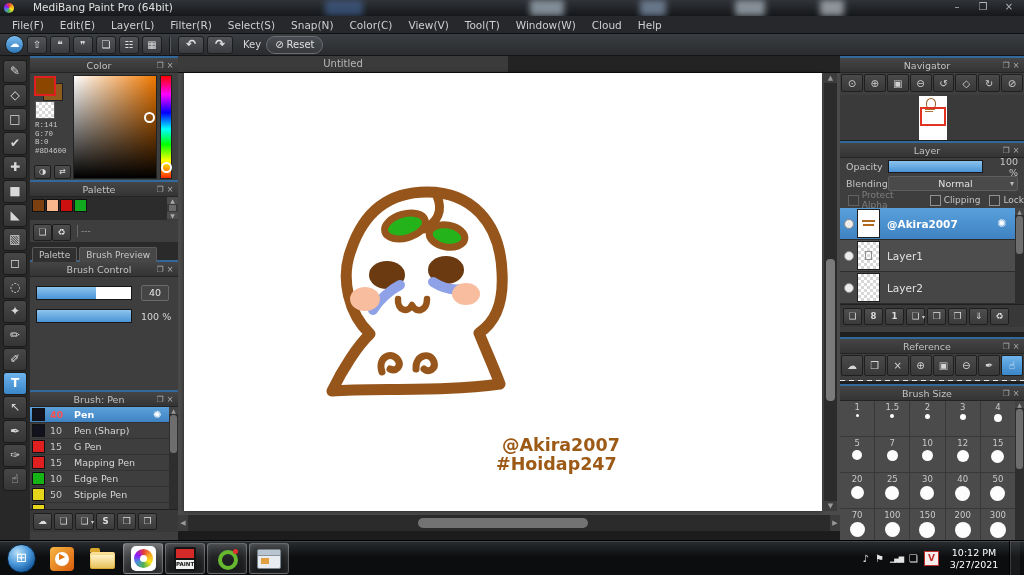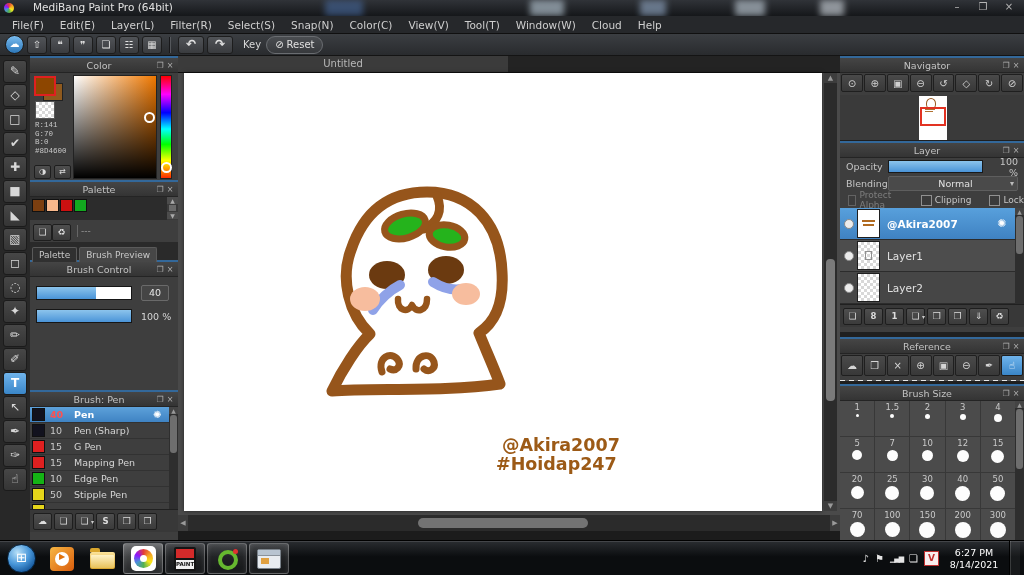--- a/index.html
+++ b/index.html
@@ -124,21 +124,21 @@
   .mini-sig2{position:absolute;left:6px;top:15px;width:8px;height:1px;background:#b07030;}
   #layer-panel{height:191px;margin-top:1px;}
   .l-ctl{display:flex;align-items:center;height:17px;padding:0 6px;font-size:9.5px;color:#c5c5c5;}
   .l-ctl .lab{width:42px;}
   #l-op-track{flex:1;height:11px;background:#242424;border:1px solid #1a1a1a;position:relative;}
   #l-op-fill{position:absolute;left:0;top:0;bottom:0;background:linear-gradient(#8cc4ec,#4a94d8);}
   #l-op-val{margin-left:5px;width:30px;text-align:right;}
   #l-blend-sel{flex:1;height:13px;background:#4a4a4a;border:1px solid #5e5e5e;border-radius:2px;font-size:9.5px;color:#e0e0e0;
     padding-left:5px;line-height:13px;position:relative;text-align:center;}
   #l-blend-sel .caret{position:absolute;right:3px;top:0;font-style:normal;font-size:8px;color:#bbb;}
-  #l-checks{display:flex;align-items:center;gap:18px;height:16px;padding-left:8px;}
+  #l-checks{display:flex;align-items:center;gap:9px;height:16px;padding-left:8px;}
   .chk{display:flex;align-items:center;gap:3px;font-size:9px;color:#c5c5c5;}
   .chk.disabled{opacity:.45;}
   .chk-box{width:9px;height:9px;border:1px solid #909090;background:#3a3a3a;}
   #layer-list{height:96px;position:relative;overflow:hidden;padding-right:9px;background:#3a3a3a;}
   .l-row{height:31px;display:flex;align-items:center;border-bottom:1px solid #2c2c2c;background:#4d4d4d;}
   .l-row:nth-child(3){background:#464646;}
   .l-row.selected{background:linear-gradient(#58a0dc,#3f82c2);}
   .l-vis{width:17px;text-align:center;}
   .l-vis i{display:inline-block;width:8px;height:8px;background:#ececec;border:1px solid #8a8a8a;border-radius:50%;}
   .l-thumb{width:21px;height:27px;background:#fff;border:1px solid #1f1f1f;margin-right:7px;position:relative;}
@@ -701,19 +701,19 @@
       </div>
     <div id="tray" data-name="system-tray">
       <span id="tray-icons" style="display:flex;align-items:center;gap:6px;">
           <span class="tray-ic" data-name="volume-icon">♪</span>
           <span class="tray-ic" data-name="flag-icon">⚑</span>
           <span class="tray-ic" data-name="network-icon">▁▄▆</span>
           <span class="tray-ic" data-name="action-center-icon">❏</span>
           <span class="tray-ic badge" data-name="antivirus-icon">V</span>
         </span>
       <div id="clock" data-name="taskbar-clock">
-        <div data-name="clock-time">6:27 PM</div>
-        <div data-name="clock-date">8/14/2021</div>
+        <div data-name="clock-time">10:12 PM</div>
+        <div data-name="clock-date">3/27/2021</div>
       </div>
       <div id="show-desktop" data-name="show-desktop-button"></div>
     </div>
   </div>
 </div>
 
 </body></html>

